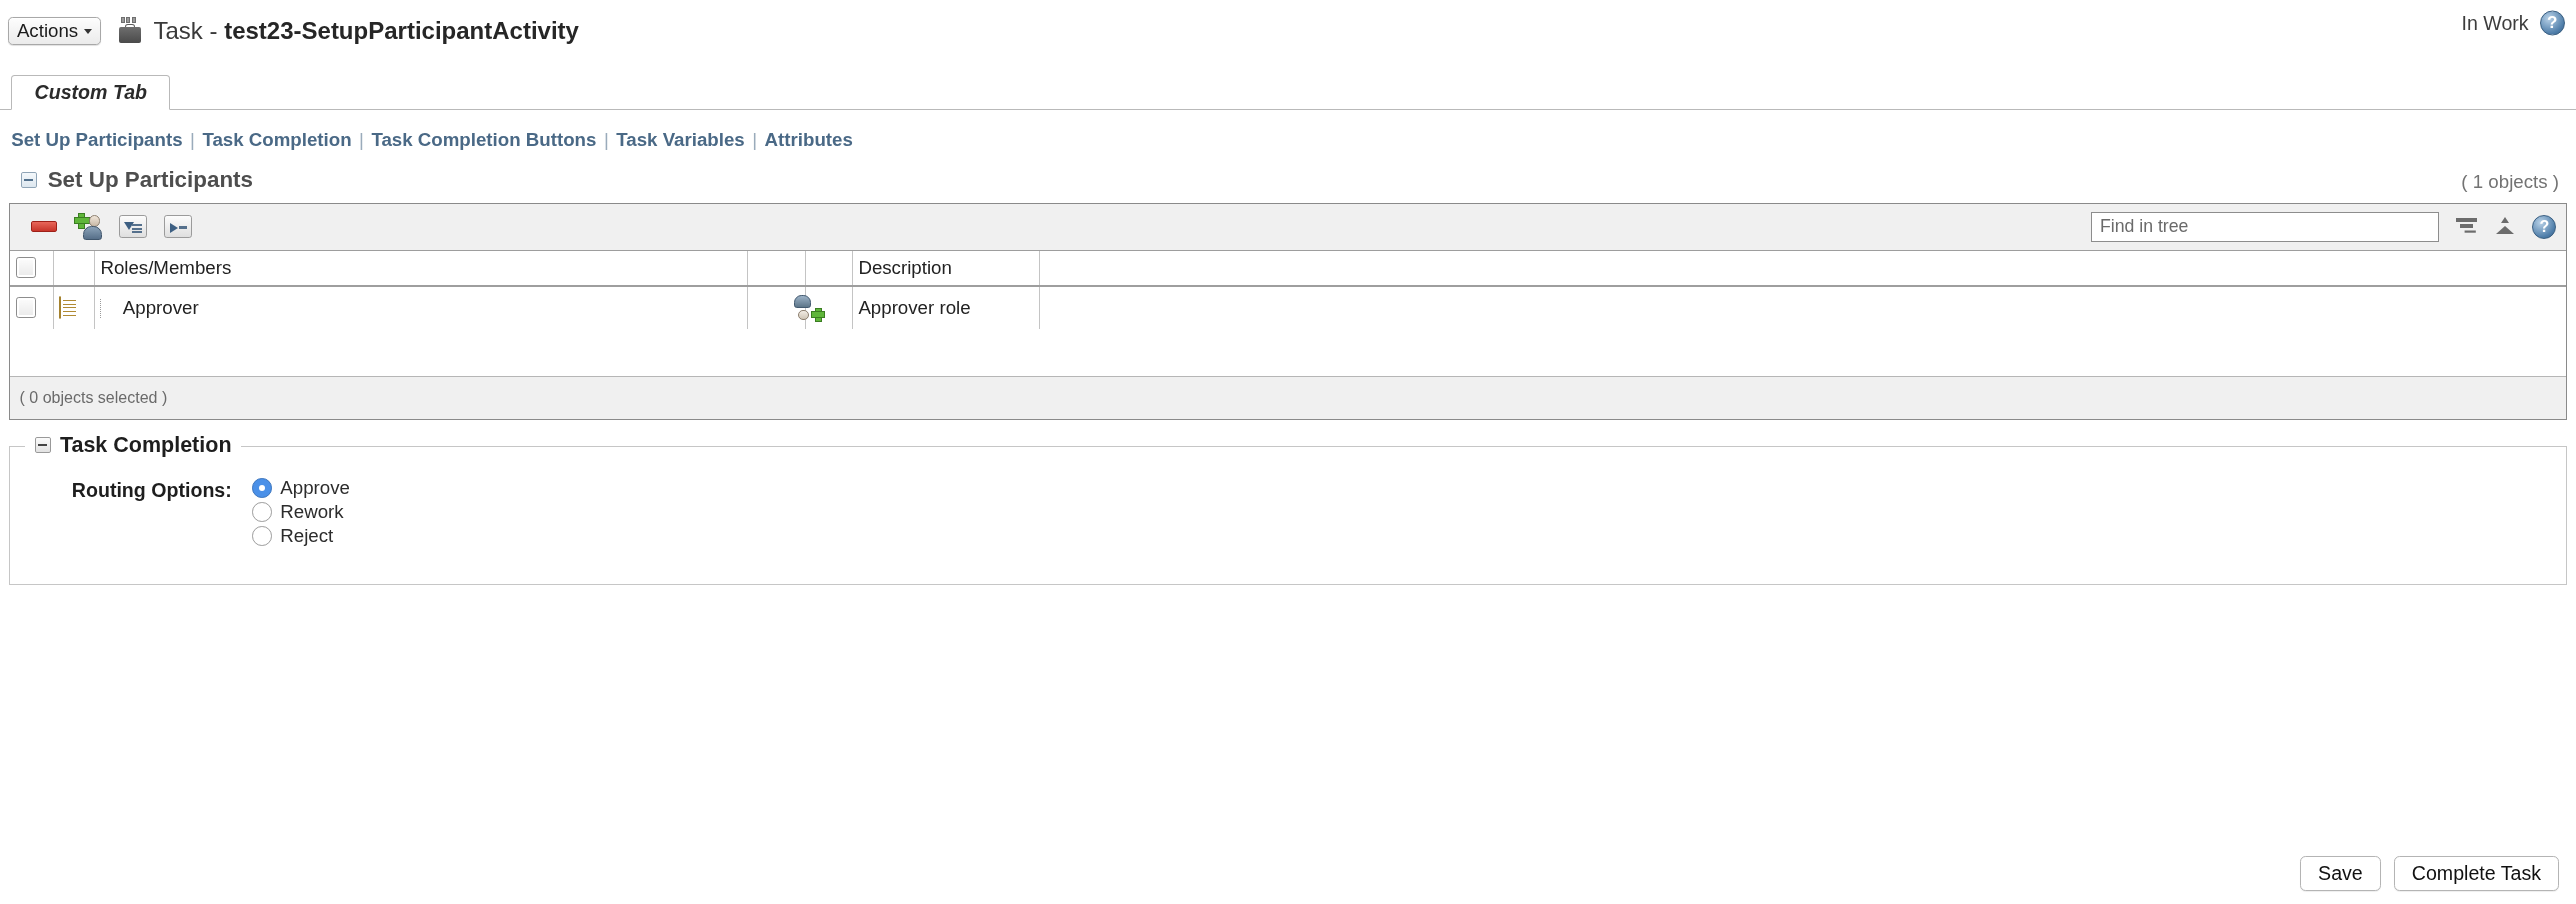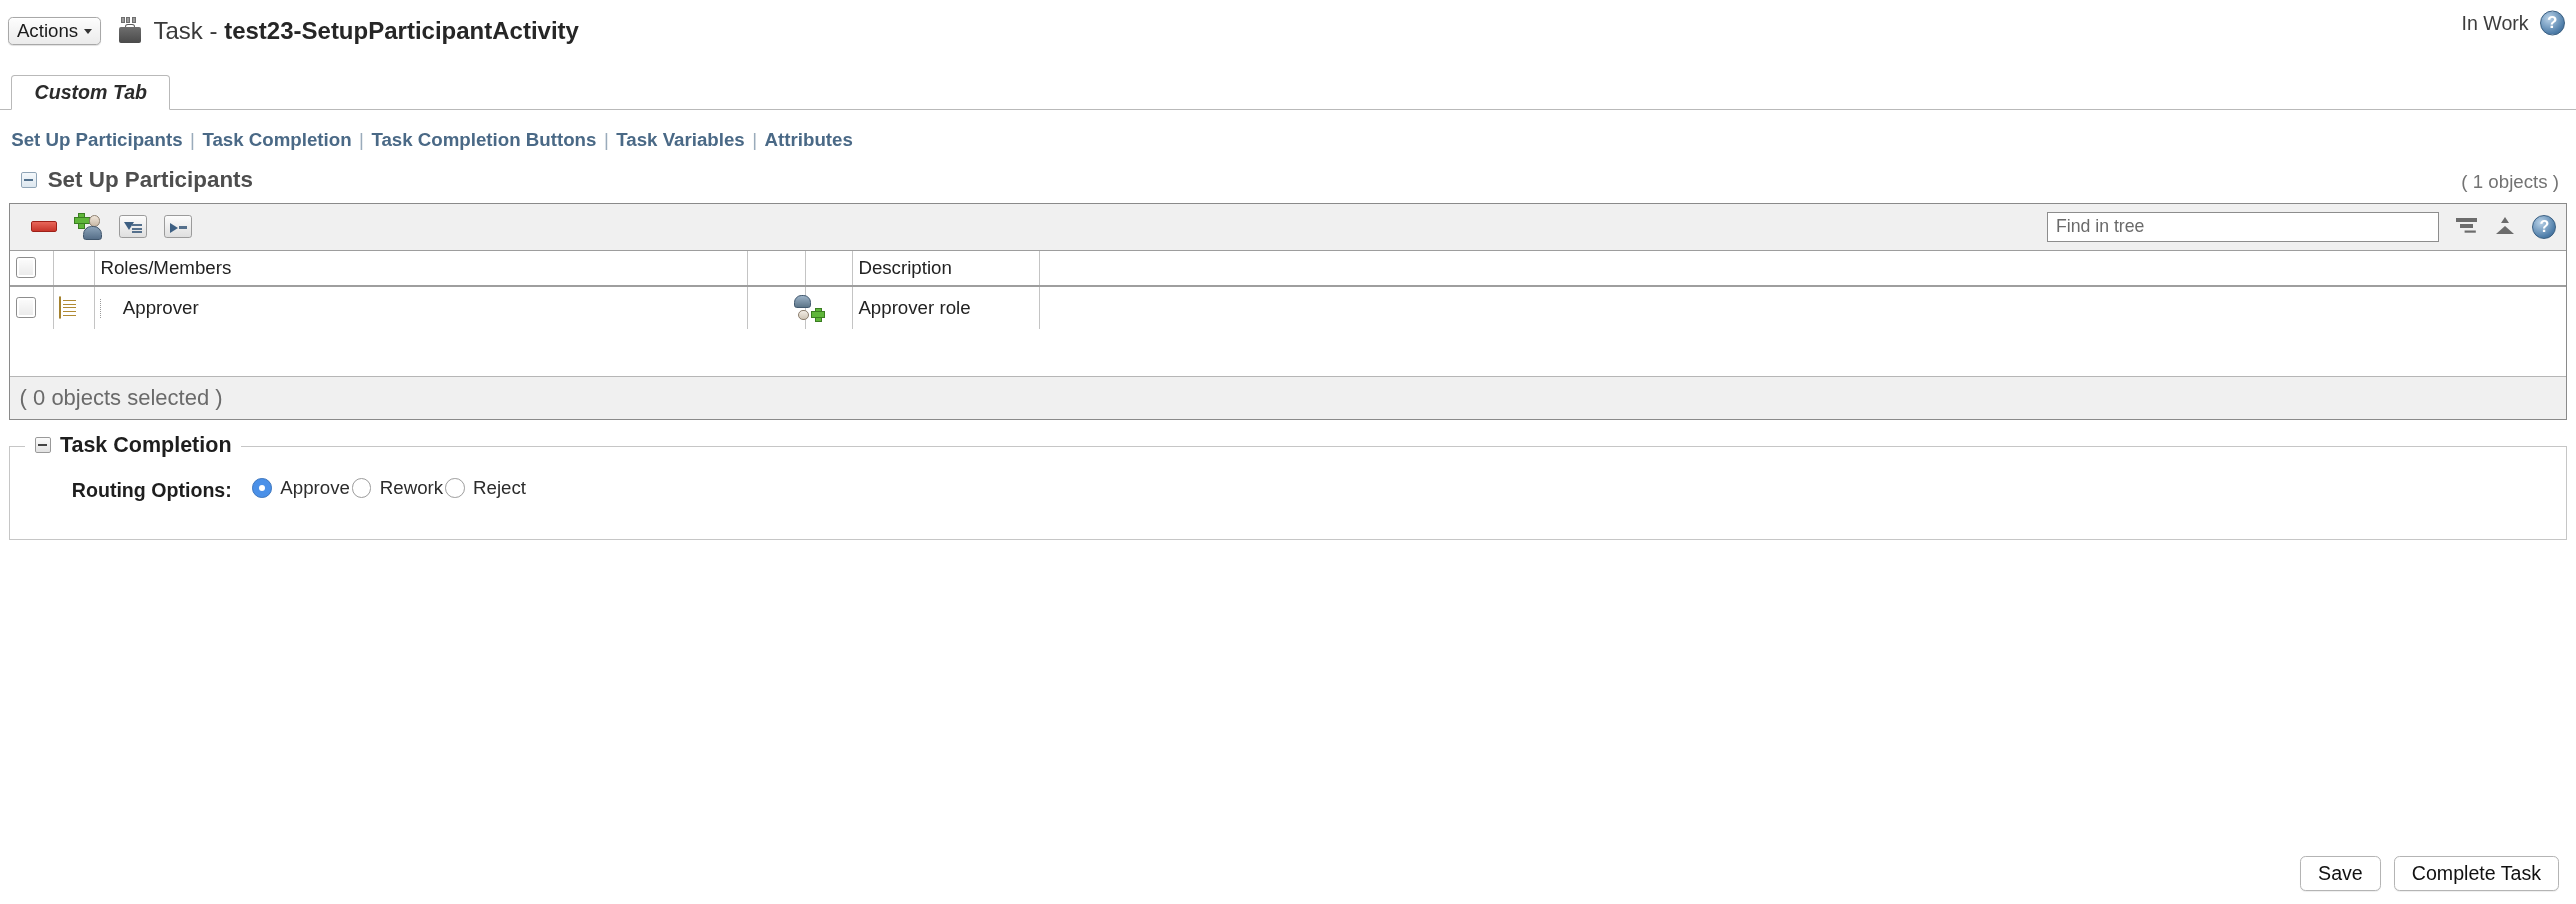--- a/index.html
+++ b/index.html
@@ -270,21 +270,21 @@
     content: ""; position: absolute; right: 3.7px; top: 10.3px;
     width: 8.4px; height: 2.8px; background: #55708c;
   }
 
   .tb-right {
     position: absolute; right: 9.3px; top: 50%;
     transform: translateY(-50%);
     display: flex; align-items: center; gap: 15px;
   }
   .find-input {
-    width: 392px; height: 30px;
+    width: 348px; height: 30px;
     border: 0.9px solid #8d8d8d;
     background: #fff;
     font-size: 17.7px;
     color: #333;
     padding: 0 7.5px;
     font-family: "Liberation Sans", sans-serif;
   }
   .find-input::placeholder { color: #6a6a6a; }
   .mini-icon { width: 24px; height: 24px; position: relative; cursor: pointer; }
   .mini-funnel::before {
@@ -403,21 +403,21 @@
   .role-person .plus::before { left: 3.7px; top: 0; width: 4.7px; height: 12px; }
   .role-person .plus::after  { left: 0; top: 3.7px; width: 12px; height: 4.7px; }
 
   .panel-footer {
     height: 43px;
     background: #f0f0f0;
     border-top: 0.9px solid #b6b6b6;
     display: flex;
     align-items: center;
     padding-left: 9.3px;
-    font-size: 22px;
+    font-size: 16px;
     color: #6a6a6a;
   }
 
   
   .fs {
     margin: 26px 9.3px 0 9.3px;
     border: 0.9px solid #c6c6c6;
     border-top: none;
     position: relative;
     padding: 7.5px 0 37px 0;
@@ -454,21 +454,21 @@
   }
   .comments-box {
     width: 597px; height: 131px;
     border: 0.9px solid #808080;
     background: #fff;
     resize: none;
     font-size: 17.7px;
     padding: 4.7px;
     font-family: "Liberation Sans", sans-serif;
   }
-  .radio-group { display: flex; flex-direction: row; gap: 1.9px; }
+  .radio-group { display: flex; flex-direction: column; gap: 1.9px; }
   .radio-row { display: flex; align-items: center; gap: 8.4px; cursor: pointer; }
   .radio {
     width: 19.6px; height: 19.6px; border-radius: 50%;
     border: 0.9px solid #9c9c9c;
     background: #fff;
     flex: 0 0 auto;
     position: relative;
   }
   .radio.on {
     background: #4a90e8;

